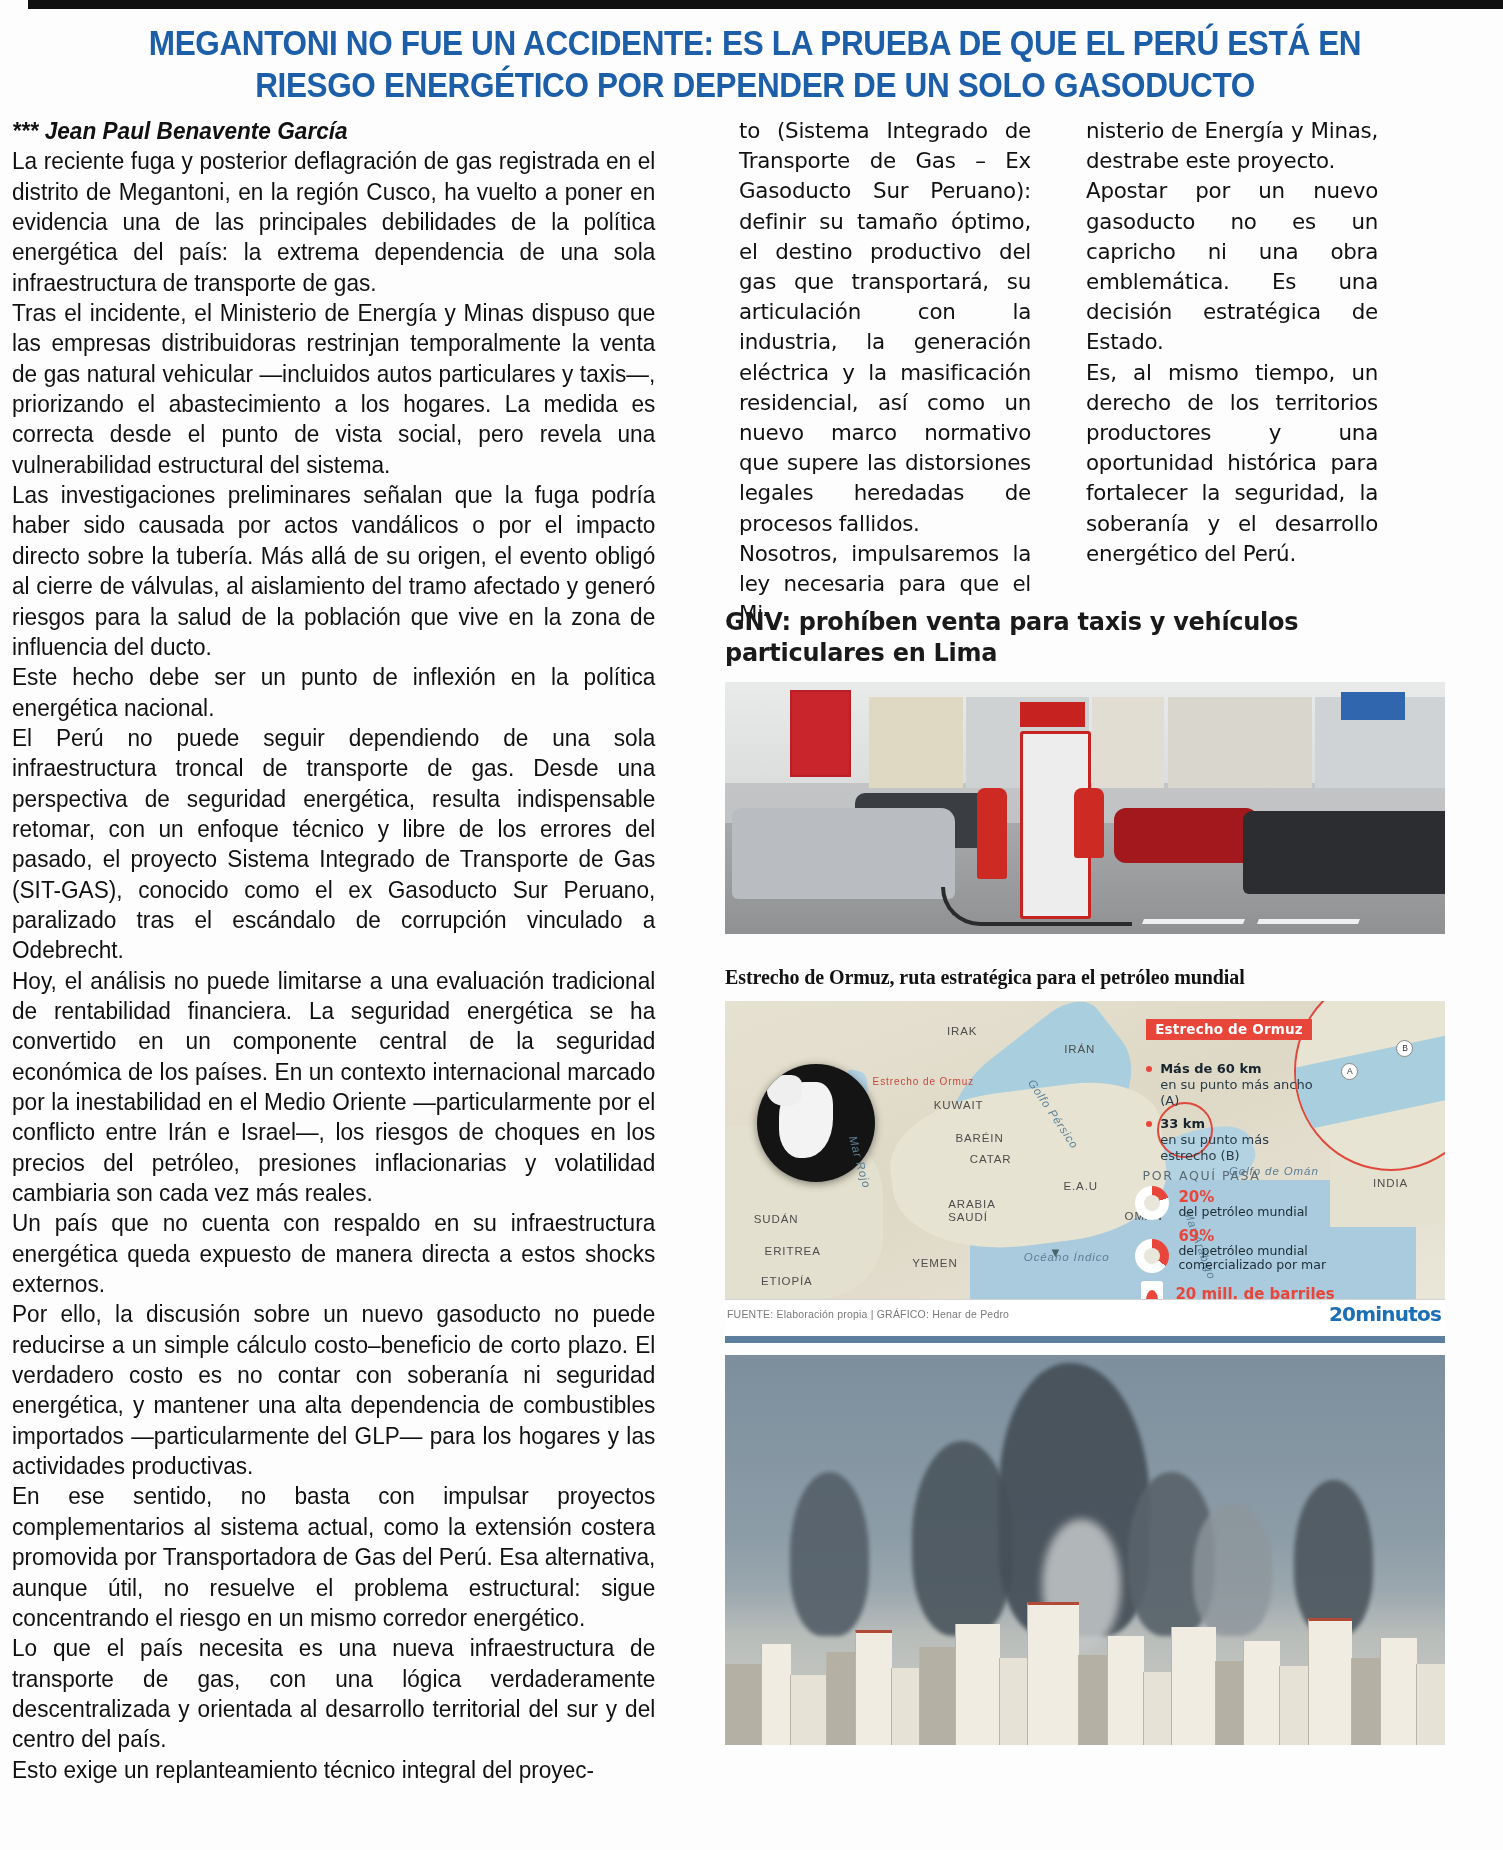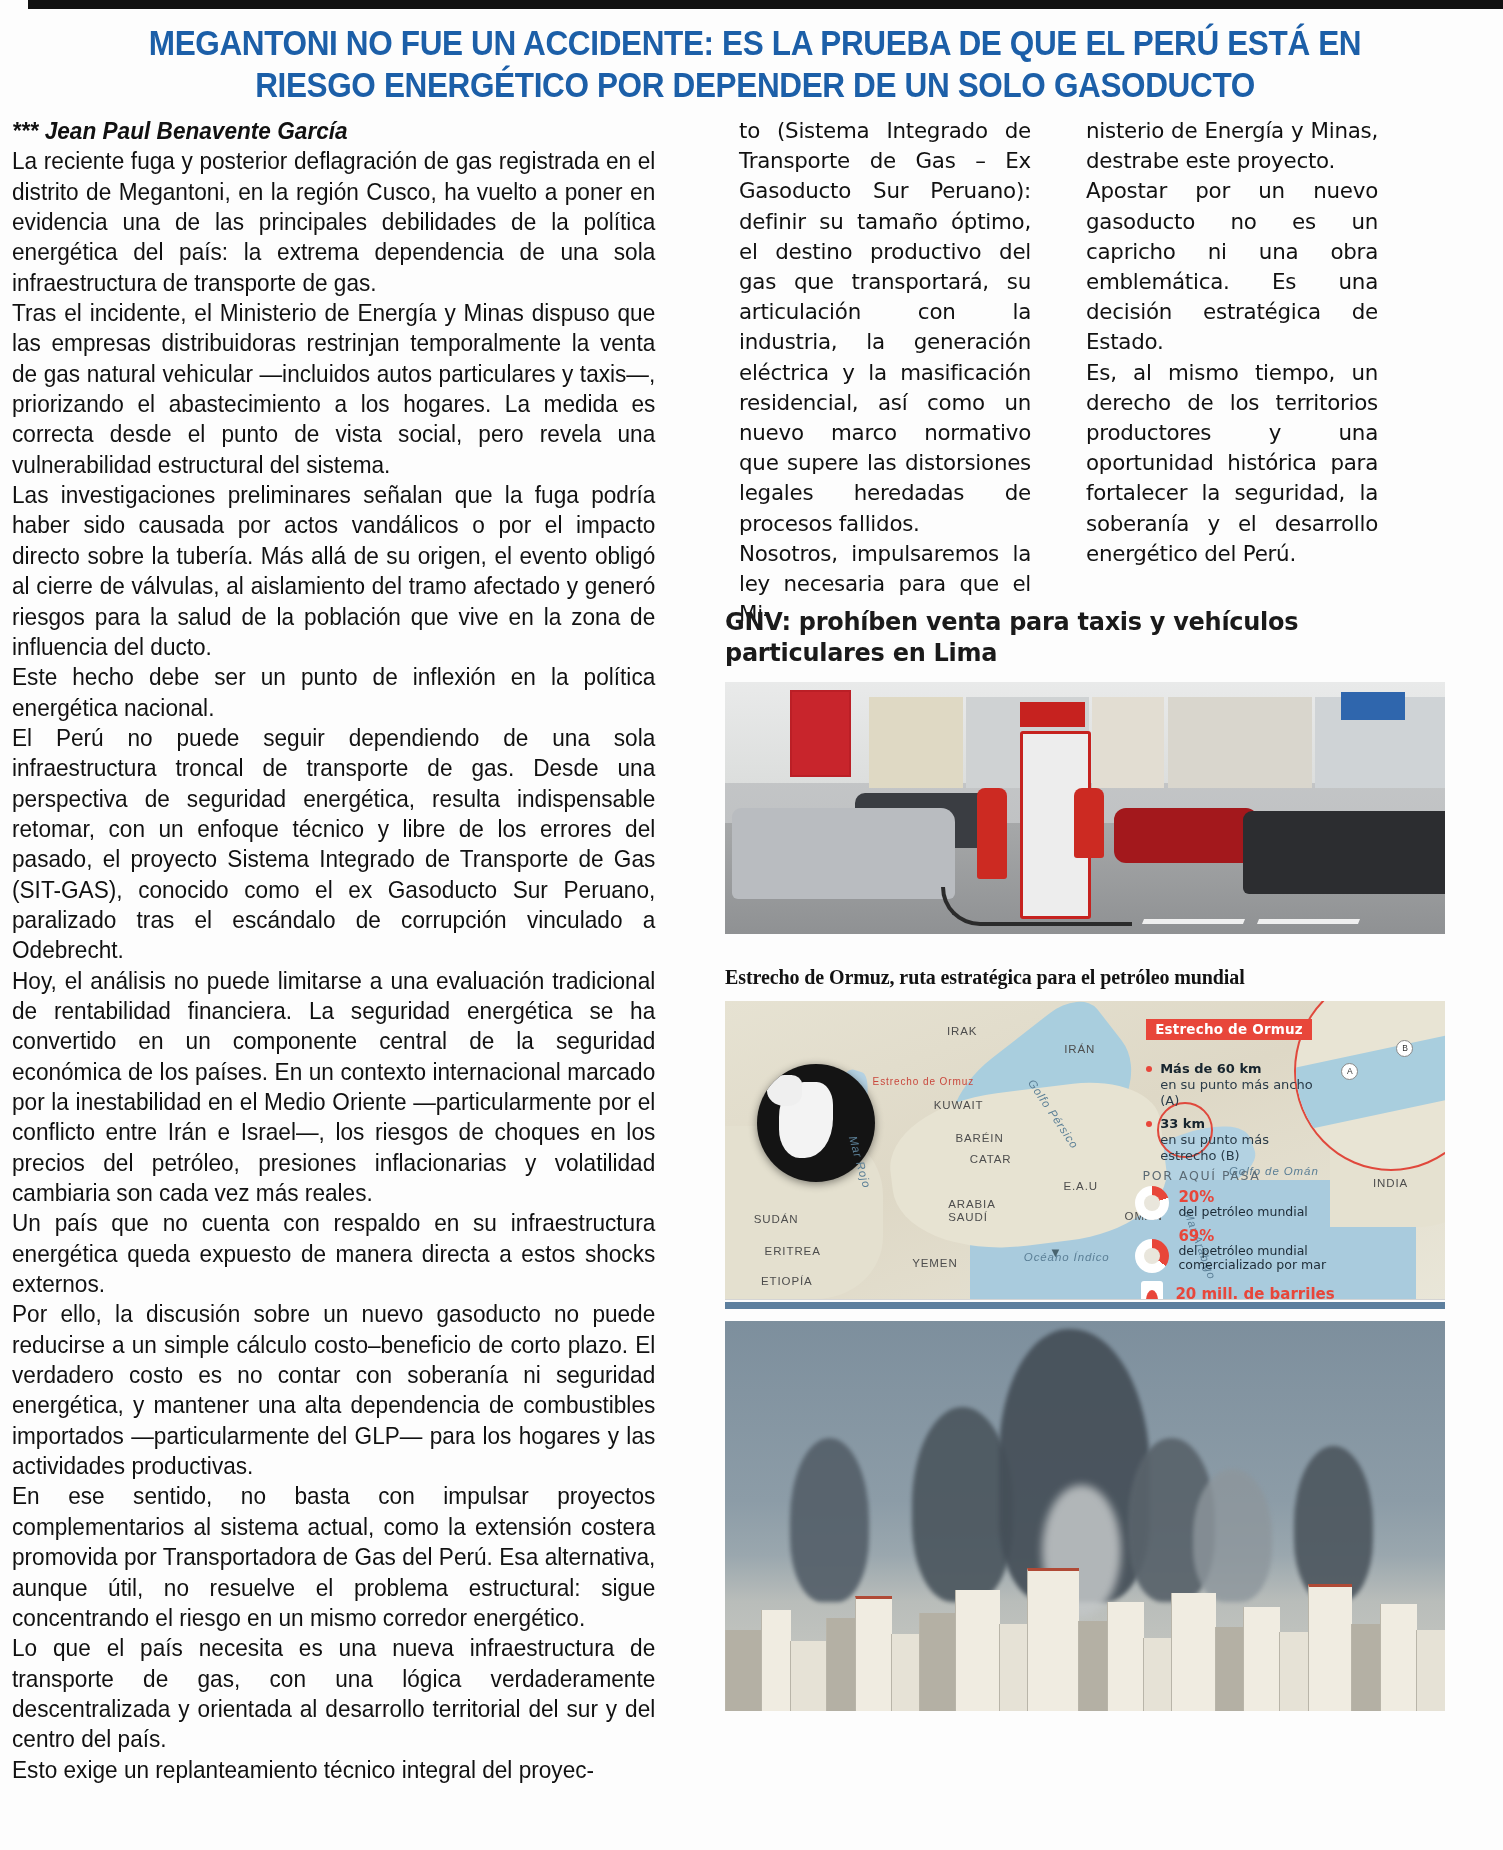--- a/index.html
+++ b/index.html
@@ -332,20 +332,24 @@
         <div class="im-stat" data-interactable="false">
           <div class="bbl" data-interactable="false"></div>
           <div>
             <span class="st-num" data-interactable="false">20 mill. de barriles</span>
             <span class="st-txt" data-interactable="false">al día</span>
           </div>
         </div>
       </div>
     </div>
 
+    <div class="mapfoot" data-interactable="false">
+      <div class="src" data-interactable="false">FUENTE: Elaboración propia  |  GRÁFICO: Henar de Pedro</div>
+      <div class="logo20" data-interactable="false">20minutos</div>
+    </div>
     <div class="blue-rule" data-interactable="false"></div>
 
     <div class="photo-smoke" data-interactable="false">
       <div class="sm-plume sm1" data-interactable="false"></div>
       <div class="sm-plume sm2" data-interactable="false"></div>
       <div class="sm-plume sm3" data-interactable="false"></div>
       <div class="sm-white" data-interactable="false"></div>
       <div class="sm-plume sm4" data-interactable="false"></div>
       <div class="sm-plume sm5" data-interactable="false"></div>
       <div class="sm-plume sm6" data-interactable="false"></div>

